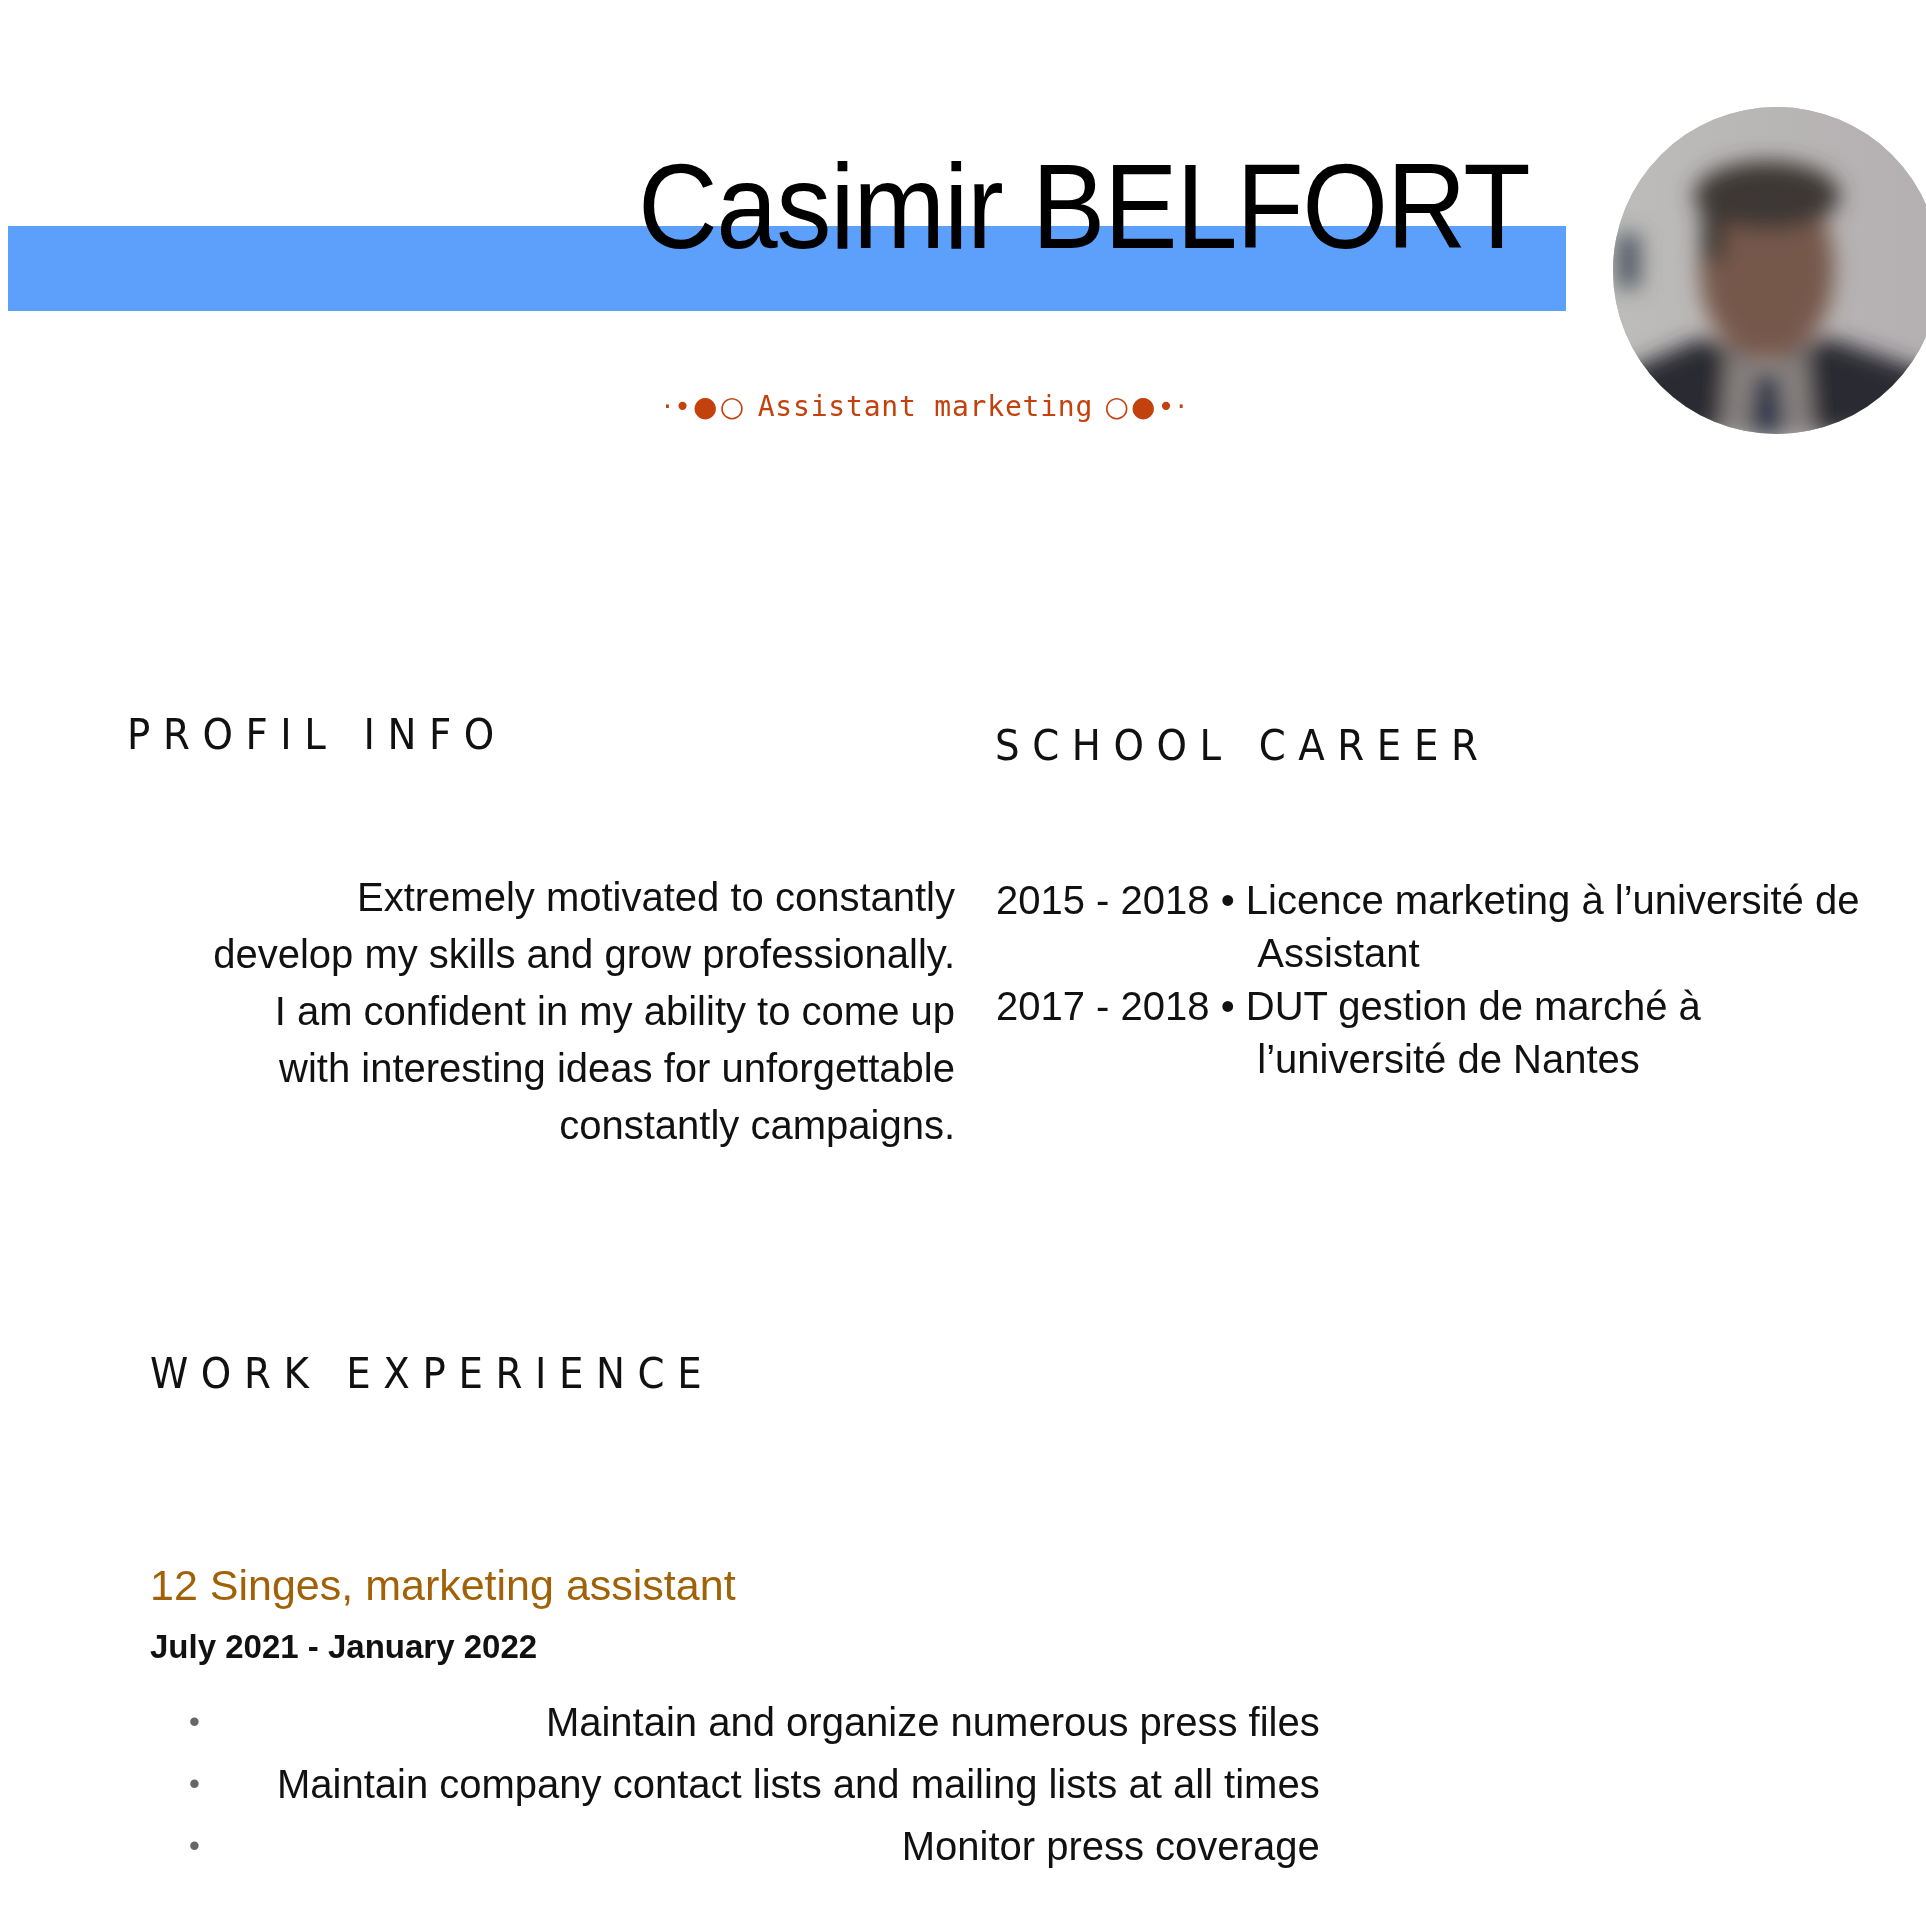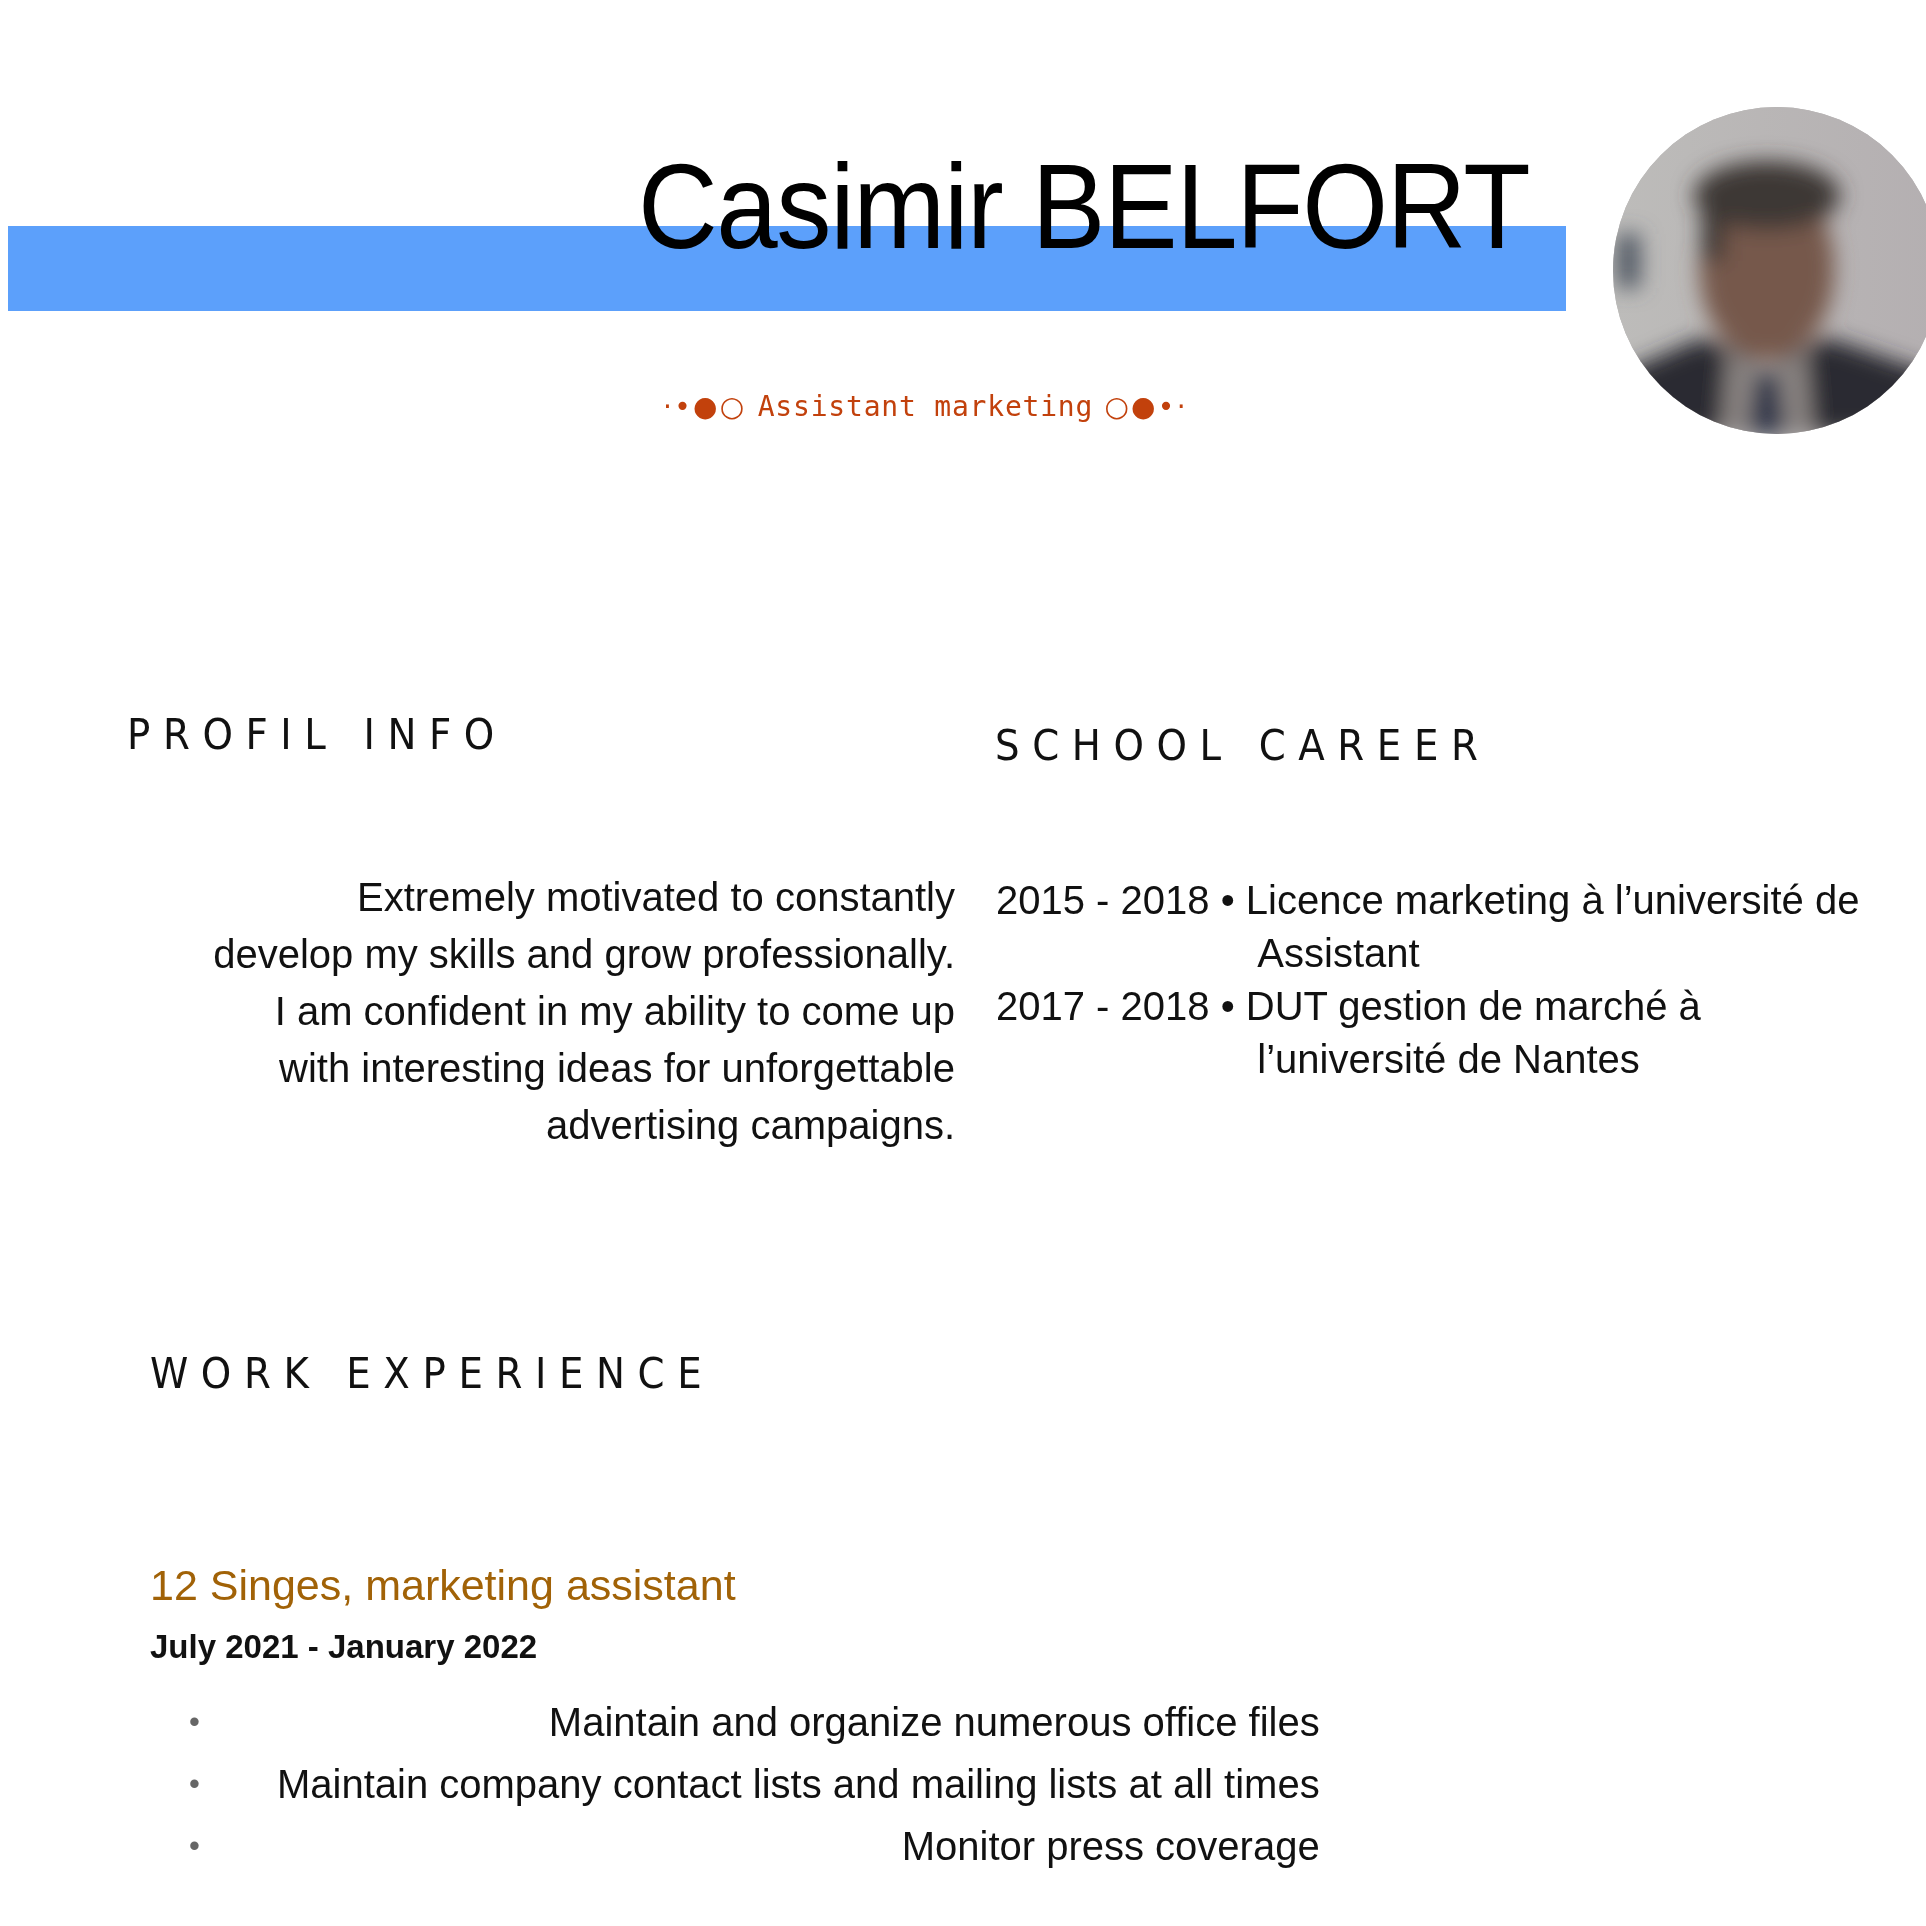--- a/index.html
+++ b/index.html
@@ -72,21 +72,21 @@
 </div>
 
 <div class="abs section-title" id="profil-title">PROFIL INFO</div>
 <div class="abs section-title" id="school-title">SCHOOL CAREER</div>
 
 <div class="abs body-text" id="profil-body">
   <div>Extremely motivated to constantly</div>
   <div>develop my skills and grow professionally.</div>
   <div>I am confident in my ability to come up</div>
   <div>with interesting ideas for unforgettable</div>
-  <div>advertising campaigns.</div>
+  <div>constantly campaigns.</div>
 </div>
 
 <div class="abs" id="school-list">
   <div class="school-row">
     <span class="school-years">2015 - 2018</span>
     <span class="school-sep"> • </span>
     <span class="school-desc">
       <div>Licence marketing à l’université de</div>
       <div class="l2">Assistant</div>
     </span>
@@ -99,17 +99,17 @@
       <div class="l2">l’université de Nantes</div>
     </span>
   </div>
 </div>
 
 <div class="abs section-title" id="work-title">WORK EXPERIENCE</div>
 
 <div class="abs job-title" id="job1-title">12 Singes, marketing assistant</div>
 <div class="abs job-date" id="job1-date">July 2021 - January 2022</div>
 <ul class="abs bullets body-text" id="job1-bullets">
-  <li><span class="dot">•</span><span>Maintain and organize numerous office files</span></li>
+  <li><span class="dot">•</span><span>Maintain and organize numerous press files</span></li>
   <li><span class="dot">•</span><span>Maintain company contact lists and mailing lists at all times</span></li>
   <li><span class="dot">•</span><span>Monitor press coverage</span></li>
 </ul>
 
 
 </body></html>

